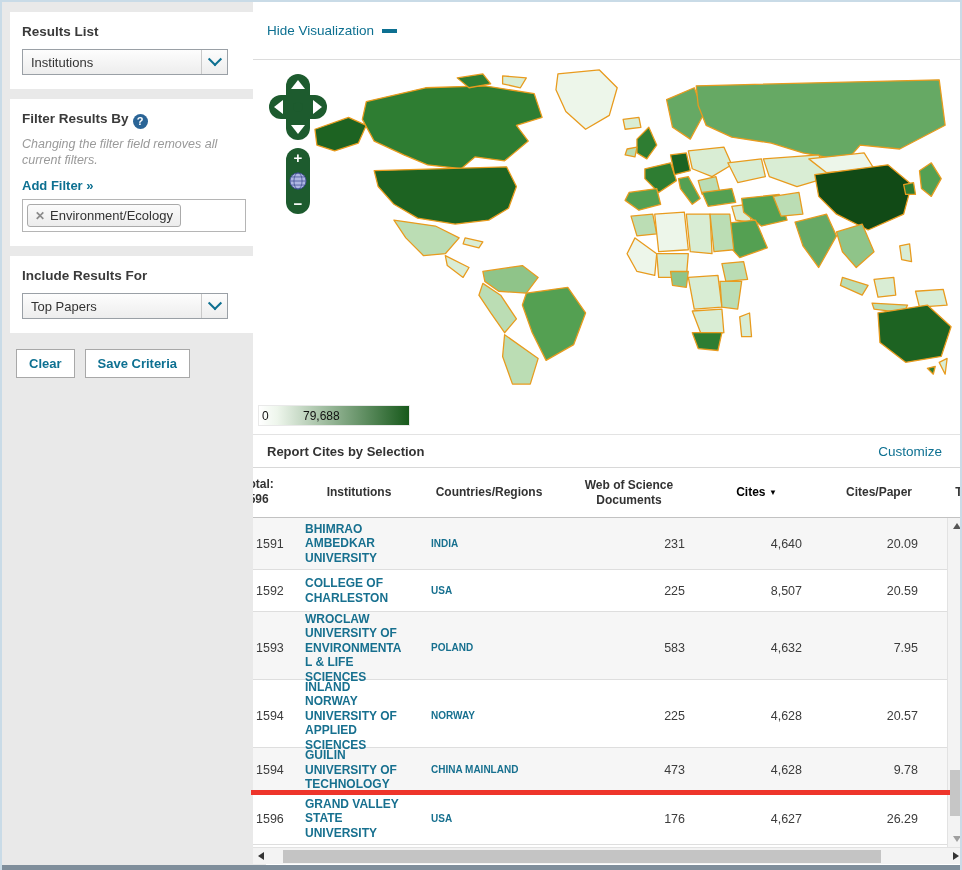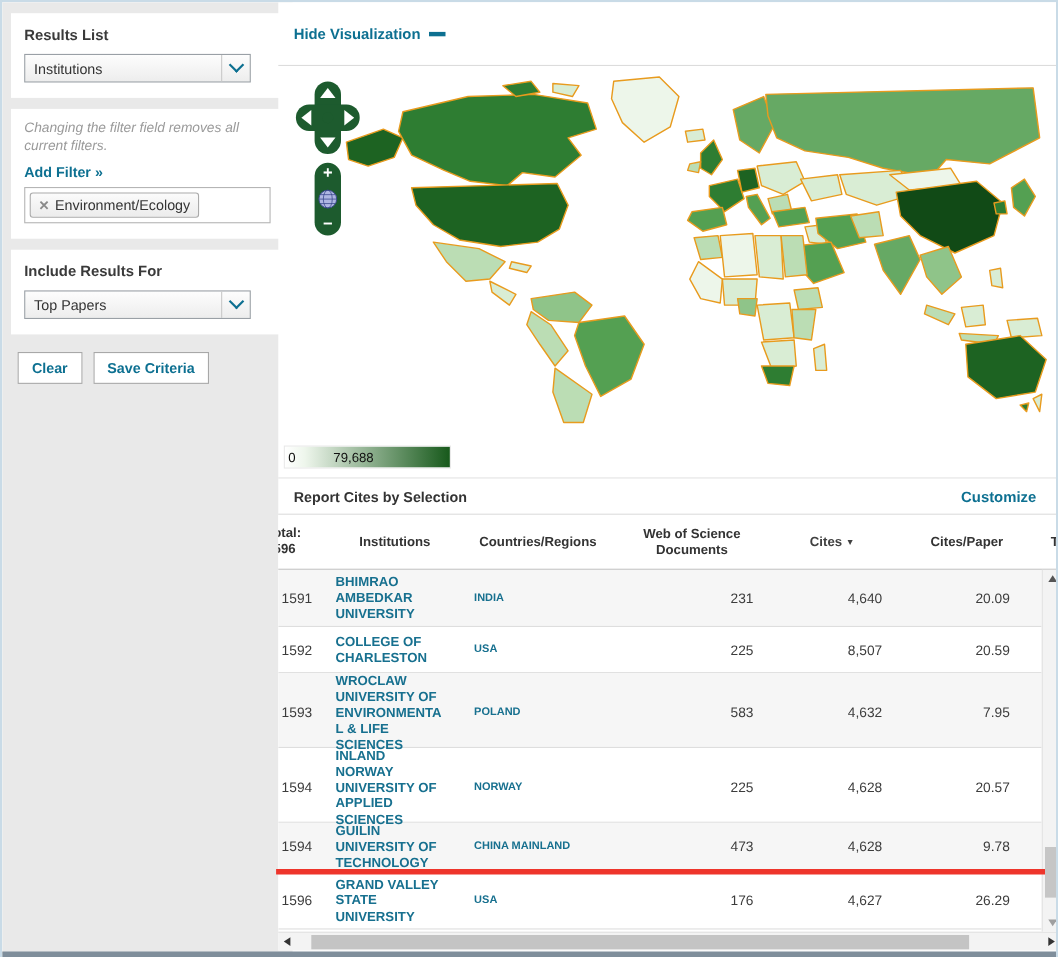--- a/index.html
+++ b/index.html
@@ -22,21 +22,21 @@
   .filter-tag { display:inline-flex; align-items:center; border:1px solid #aaa; border-radius:3px; background:linear-gradient(#fbfbfb,#ececec); padding:3px 7px; }
   .filter-tag .x { color:#8a8a8a; font-size:12px; font-weight:bold; margin-right:5px; cursor:pointer; }
   .filter-tag .t { font-size:13px; color:#333; }
   .btn-row { display:flex; gap:10px; padding:6px 6px; }
   .btn { background:#fff; border:1px solid #a8a8a8; color:#0d7091; font-weight:bold; font-size:13px; padding:6px 12px; cursor:pointer; font-family:"Liberation Sans", sans-serif; }
 
   
   .main { position:absolute; left:251px; top:0; width:711px; height:862px; background:#fff; }
   .map-header { height:58px; display:flex; align-items:center; justify-content:space-between; padding:0 18px 0 14px; border-bottom:1px solid #dcdcdc; }
   .map-header .ttl { font-size:13.5px; font-weight:bold; color:#333; }
-  .link { color:#0d7091; font-weight:bold; font-size:13.5px; text-decoration:none; cursor:pointer;text-align:right; }
+  .link { color:#0d7091; font-weight:normal; font-size:13.5px; text-decoration:none; cursor:pointer;text-align:right; }
   .minus-icon { display:inline-block; width:15px; height:4px; background:#0d7091; vertical-align:2px; margin-left:8px; }
 
   .map-area { position:relative; height:374px; }
   .map-svg { position:absolute; left:56px; top:8px; }
   .ctl { position:absolute; z-index:5; }
   .pan { left:16px; top:14px; width:58px; height:66px; }
   .pan .v { position:absolute; left:17px; top:0; width:24px; height:66px; background:#1d5b2e; border-radius:12px; }
   .pan .h { position:absolute; left:0; top:21px; width:58px; height:24px; background:#1d5b2e; border-radius:12px; }
   .tri { position:absolute; width:0; height:0; }
   .tri.up   { left:22px; top:6px;  border-left:7px solid transparent; border-right:7px solid transparent; border-bottom:9px solid #fff; }
@@ -50,21 +50,21 @@
 
   .legend { position:absolute; left:5px; bottom:8px; width:152px; height:21px; background:linear-gradient(to right,#ffffff,#eef6ec 12%,#17591b); border:1px solid #e9e9e9; }
   .legend .l0 { position:absolute; left:3px; top:3px; font-size:12px; color:#111; }
   .legend .lmax { position:absolute; left:44px; top:3px; font-size:12px; color:#111; }
 
   .report-bar { height:34px; display:flex; align-items:center; justify-content:space-between; padding:0 22px 0 14px; border-top:1px solid #e3e3e3; border-bottom:1px solid #d8d8d8; }
   .report-bar .ttl { font-size:13px; font-weight:bold; color:#333; }
 
   .thead { display:grid; grid-template-columns:46px 120px 140px 140px 115px 130px 30px; width:711px; height:50px; align-items:center; border-bottom:1px solid #c2c2c2; overflow:hidden; background:#fff; }
   .thead .hc { font-size:12px; font-weight:bold; color:#333; text-align:center; line-height:1.25; }
-  .thead .sort { color:#404040; cursor:pointer; }
+  .thead .sort { color:#000000; cursor:pointer; }
   .thead .caret { font-size:8px; vertical-align:1px; }
   .total-clip { overflow:hidden; height:32px; }
   .total-clip .in { margin-left:-11px; font-size:12px; font-weight:bold; color:#333; line-height:1.3; white-space:nowrap; }
 
   .tbody-wrap { position:relative; width:711px; height:329px; }
   .tbody { position:absolute; left:0; top:0; width:694px; height:329px; overflow:hidden; }
   .trow { display:grid; grid-template-columns:46px 120px 140px 140px 115px 130px 1fr; align-items:center; border-bottom:1px solid #dedede; }
   .trow.odd { background:#f6f6f6; }
   .trow.even { background:#fff; }
   .c-rank { font-size:12.5px; color:#3c3c3c; padding-left:3px; }
@@ -106,20 +106,21 @@
       <h2>Results List</h2>
       <div class="dropdown">
         <span class="dd-label">Institutions</span>
         <span class="dd-arrow">
             <span class="chev"></span>
           </span>
       </div>
     </section>
 
     <section class="panel">
+      <h2><span>Filter Results By</span><span class="help-icon">?</span></h2>
       <p class="note">Changing the filter field removes all current filters.</p>
       <a class="add-filter">Add Filter »</a>
       <div class="filter-box">
         <span class="filter-tag">
           <span class="x">✕</span>
           <span class="t">Environment/Ecology</span>
         </span>
       </div>
     </section>
 

